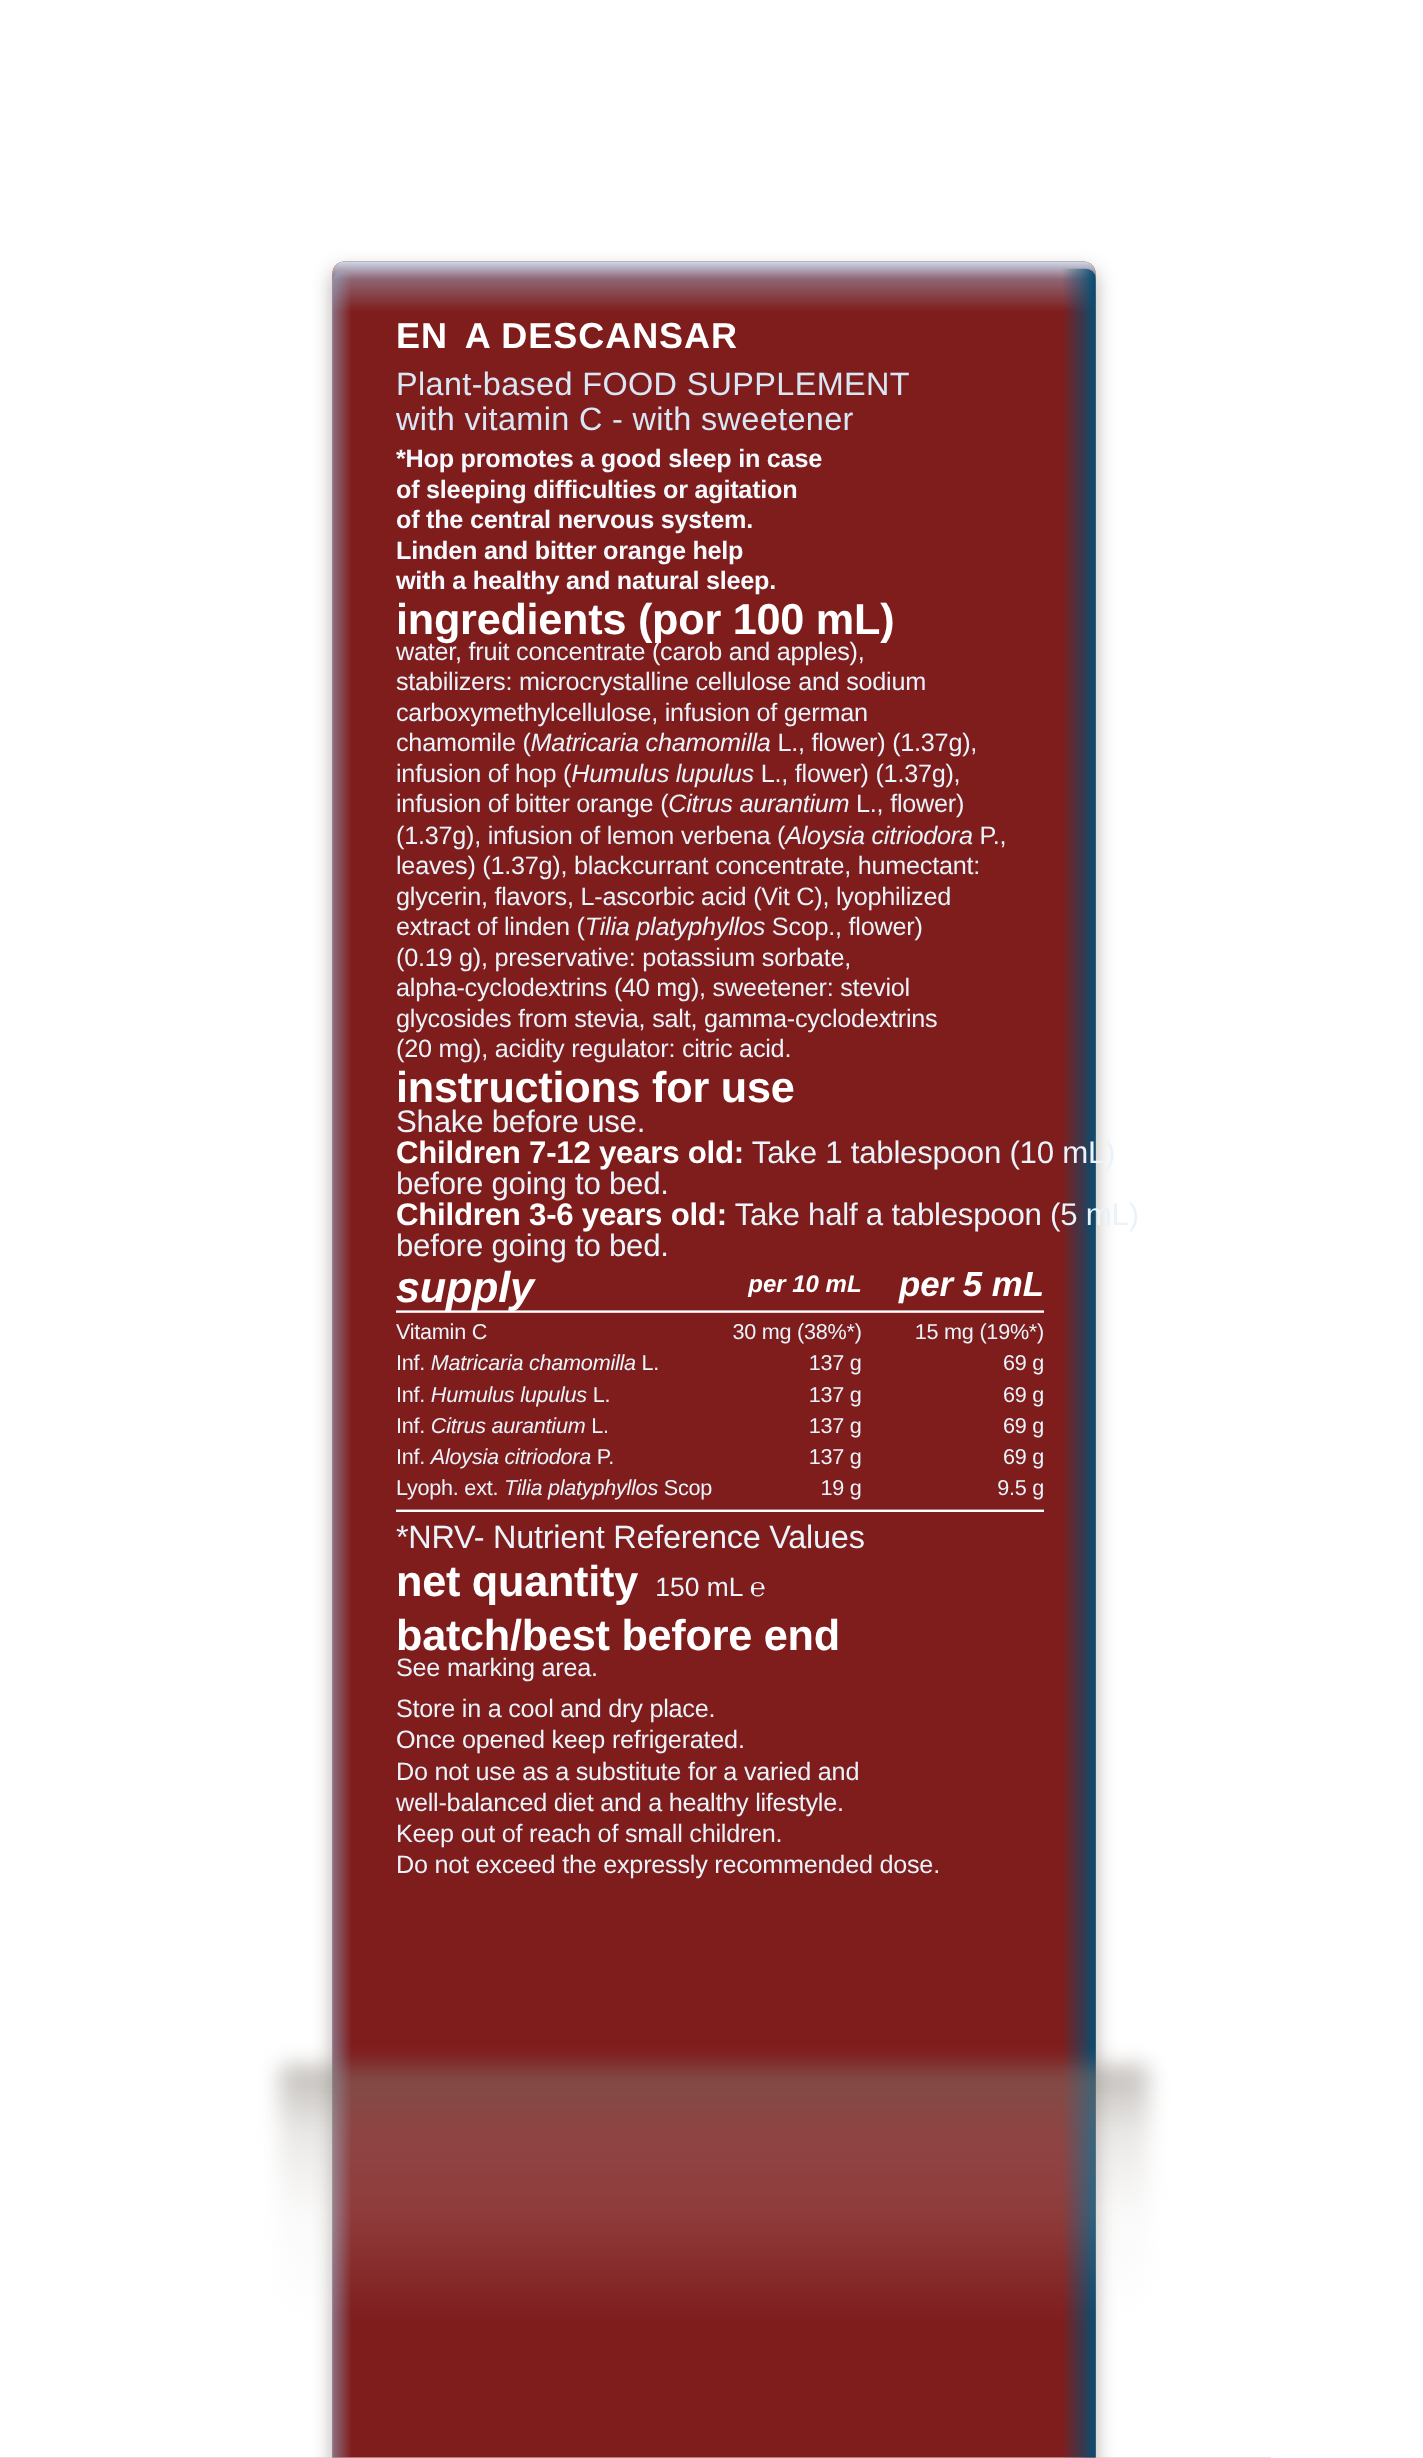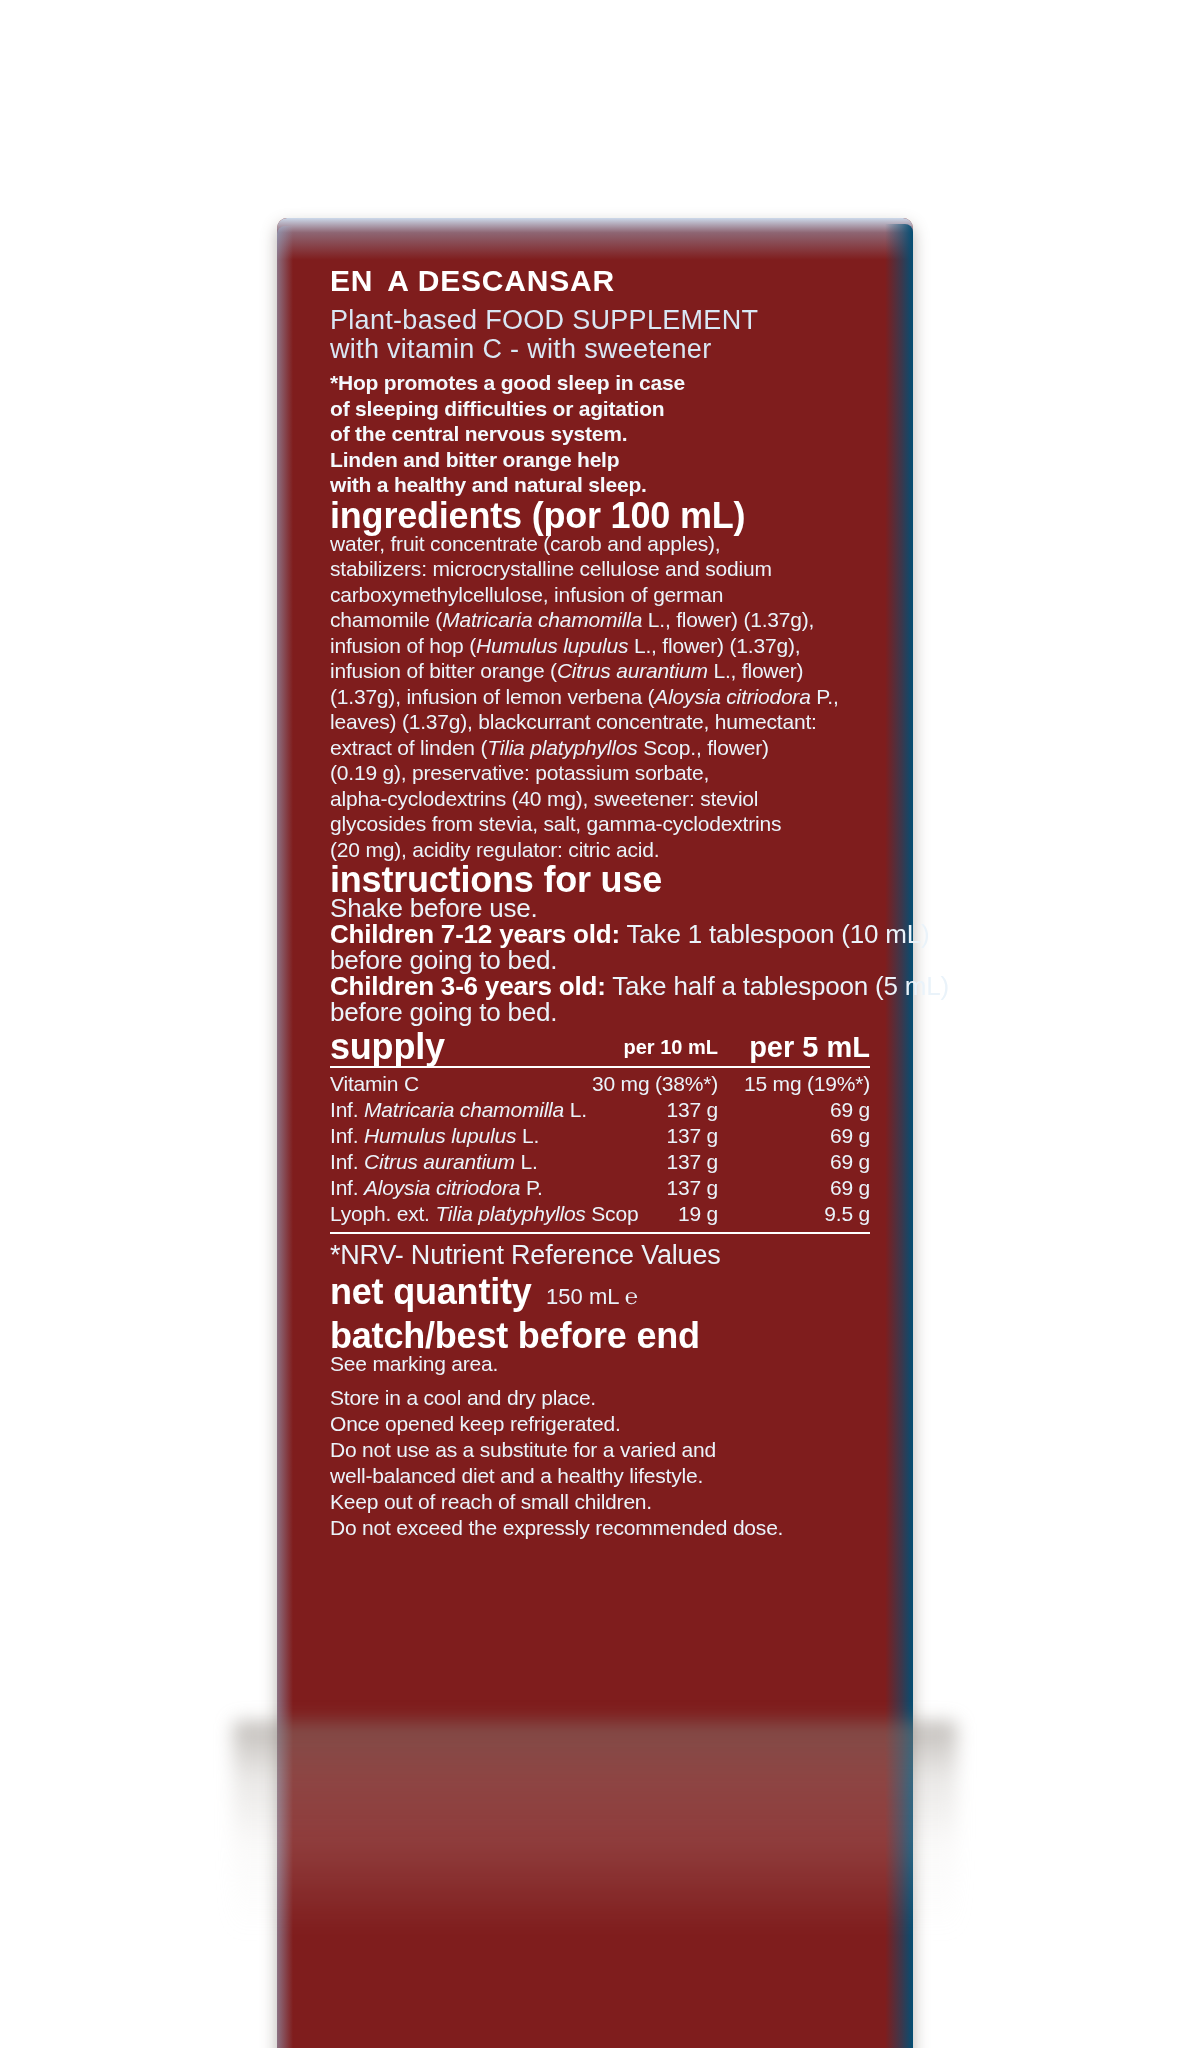--- a/index.html
+++ b/index.html
@@ -42,26 +42,26 @@
   .h.mt{margin-top:2px;}
 
   .body-lines{font-size:21px;line-height:25.5px;letter-spacing:-.2px;}
   .body-lines .tline{white-space:nowrap;}
   .instr{font-size:26px;line-height:26px;letter-spacing:-.2px;margin-top:0;}
   .it{font-style:italic;}
   .bd{font-weight:bold;color:#ffffff;}
 
   
   .supply{margin-top:6px;}
-  .shead{display:flex;align-items:center;border-bottom:2px solid #ffffff;padding-bottom:4px;line-height:28px;}
+  .shead{display:flex;align-items:flex-start;border-bottom:2px solid #ffffff;padding-bottom:4px;line-height:28px;font-style:italic;}
   .shead .h1{flex:0 0 auto;}
   .shead .h2{flex:1;text-align:right;font-size:20px;font-weight:bold;color:#fff;}
   .shead .h3{flex:0 0 152px;text-align:right;font-size:29px;font-weight:bold;color:#fff;}
   .srows{border-bottom:2px solid #ffffff;padding:3px 0 5px 0;}
-  .srow{display:flex;font-size:21px;line-height:26px;letter-spacing:-.2px;}
+  .srow{display:flex;font-size:18px;line-height:26px;letter-spacing:-.2px;}
   .srow .sname{flex:0 0 auto;white-space:nowrap;}
   .srow .sv10{flex:1;text-align:right;}
   .srow .sv5{flex:0 0 152px;text-align:right;}
 
   .nrv{margin-top:8px;font-size:27px;line-height:26px;letter-spacing:-.2px;}
   .netq{margin-top:8px;line-height:30px;}
   .netq .h{display:inline;}
   .netq .val{font-size:22px;color:#eaf3fa;font-weight:normal;margin-left:10px;}
   .batch-note,.storage,.mfg-lines{font-size:21px;line-height:26px;letter-spacing:-.2px;}
   .storage{margin-top:8px;}
@@ -98,20 +98,21 @@
     <div class="h mt">ingredients (por 100 mL)</div>
     <div class="body-lines">
         <div class="tline"><span>water, fruit concentrate (carob and apples),</span></div>
         <div class="tline"><span>stabilizers: microcrystalline cellulose and sodium</span></div>
         <div class="tline"><span>carboxymethylcellulose, infusion of german</span></div>
         <div class="tline"><span>chamomile (</span><span class="it">Matricaria chamomilla</span><span> L., flower) (1.37g),</span></div>
         <div class="tline"><span>infusion of hop (</span><span class="it">Humulus lupulus</span><span> L., flower) (1.37g),</span></div>
         <div class="tline"><span>infusion of bitter orange (</span><span class="it">Citrus aurantium</span><span> L., flower)</span></div>
         <div class="tline"><span>(1.37g), infusion of lemon verbena (</span><span class="it">Aloysia citriodora</span><span> P.,</span></div>
         <div class="tline"><span>leaves) (1.37g), blackcurrant concentrate, humectant:</span></div>
+        <div class="tline"><span>glycerin, flavors, L-ascorbic acid (Vit C), lyophilized</span></div>
         <div class="tline"><span>extract of linden (</span><span class="it">Tilia platyphyllos</span><span> Scop., flower)</span></div>
         <div class="tline"><span>(0.19 g), preservative: potassium sorbate,</span></div>
         <div class="tline"><span>alpha-cyclodextrins (40 mg), sweetener: steviol</span></div>
         <div class="tline"><span>glycosides from stevia, salt, gamma-cyclodextrins</span></div>
         <div class="tline"><span>(20 mg), acidity regulator: citric acid.</span></div>
       </div>
 
     <div class="h mt">instructions for use</div>
     <div class="body-lines instr">
         <div class="tline"><span>Shake before use.</span></div>

